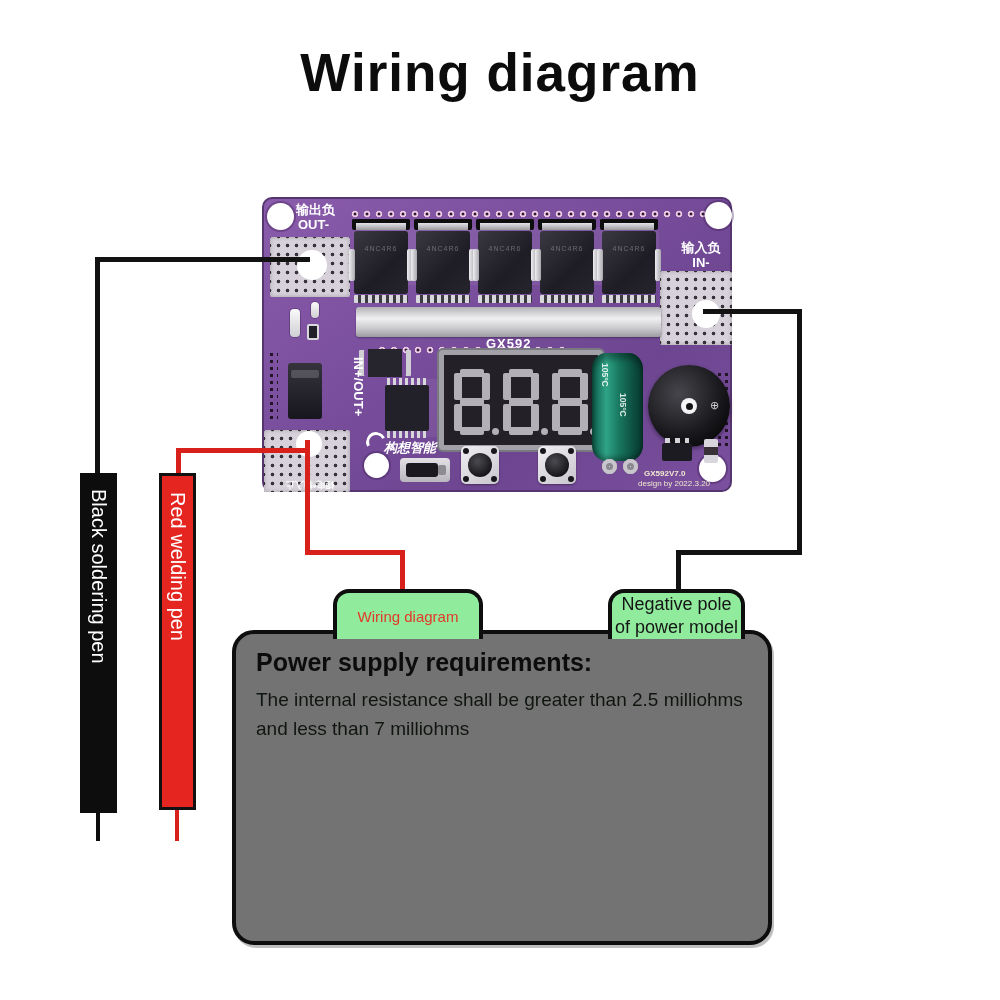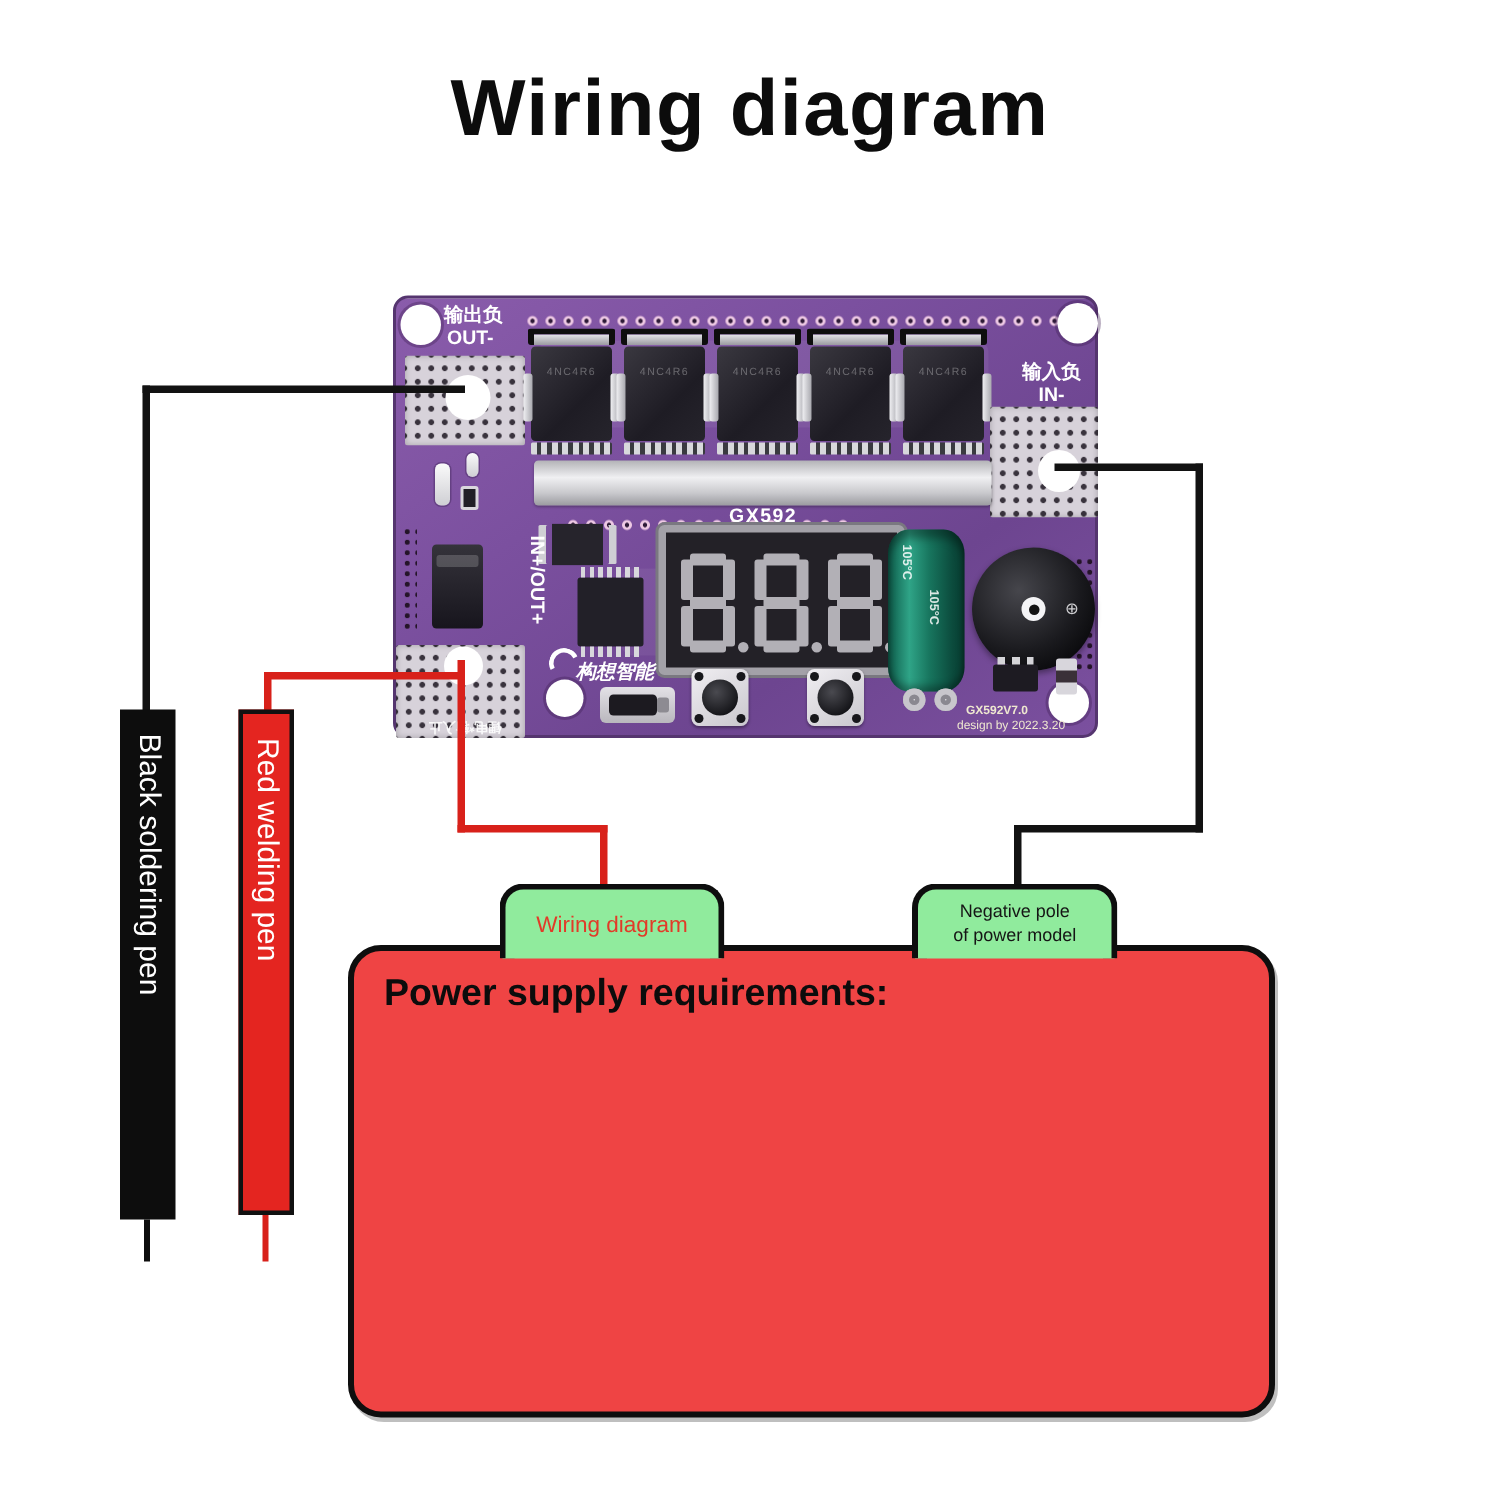--- a/index.html
+++ b/index.html
@@ -104,32 +104,32 @@
   .res { position:absolute; left:440px; top:240px; width:14px; height:24px; background:#d8d6dc; border-radius:2px; }
   .res::after { content:""; position:absolute; left:0; top:8px; width:14px; height:8px; background:#3a3038; }
   .pill { position:absolute; background:linear-gradient(180deg,#fafafa,#cfcfd4); border-radius:4px; box-shadow:0 0 0 1px rgba(40,20,60,.3); }
   .chiplet { position:absolute; background:#211f27; border:2px solid #d9d7dd; border-radius:2px; }
 
   .brand { position:absolute; left:120px; top:240px; color:#fff; font-size:13px; font-weight:bold; font-style:italic; }
   .swoosh { position:absolute; left:102px; top:233px; width:20px; height:20px; border:3px solid transparent;
             border-top-color:#fff; border-left-color:#fff; border-radius:50%; transform:rotate(18deg); }
 
   
-  .infobox { position:absolute; left:232px; top:630px; width:618px; height:315px; background:#ef4444;
+  .infobox { position:absolute; left:232px; top:630px; width:540px; height:315px; background:#737373;
              border:4px solid #0e0e0e; border-radius:22px; z-index:6; padding:12px 14px 0 20px;
              box-shadow:2px 3px 0 rgba(0,0,0,.25); }
   .infobox h2 { font-size:25px; font-weight:bold; color:#0c0c0c; margin:2px 0 8px 0; }
   .infobox p { font-size:19px; color:#101510; line-height:1.53; }
   .tab { position:absolute; height:50px; background:#90eb9d; border:4px solid #0e0e0e; border-bottom:none;
          border-radius:16px 16px 0 0; z-index:7; display:flex; flex-direction:column; justify-content:center;
          align-items:center; text-align:center; }
   .tab-wiring { left:333px; top:589px; width:150px; }
   .tab-wiring .t { color:#e23a28; font-size:15px; }
   .tab-negative { left:608px; top:589px; width:137px; }
-  .tab-negative .t { color:#151515; font-size:12px; line-height:1.3; }
+  .tab-negative .t { color:#151515; font-size:18px; line-height:1.3; }
 </style>
 </head>
 <body>
 
 <div class="scene">
 
   <h1 class="title">Wiring diagram</h1>
 
   <div class="wire black" style="left:95px;top:257px;width:215px;height:5px;"></div>
   <div class="wire black" style="left:95px;top:257px;width:5px;height:218px;"></div>
@@ -317,15 +317,16 @@
   <div class="tab tab-wiring">
     <span class="t">Wiring diagram</span>
   </div>
   <div class="tab tab-negative">
     <span class="t">Negative pole</span>
     <span class="t">of power model</span>
   </div>
 
   <div class="infobox">
     <h2>Power supply requirements:</h2>
+    <p>The internal resistance shall be greater than 2.5 milliohms and less than 7 milliohms</p>
   </div>
 
 </div>
 
 </body></html>

